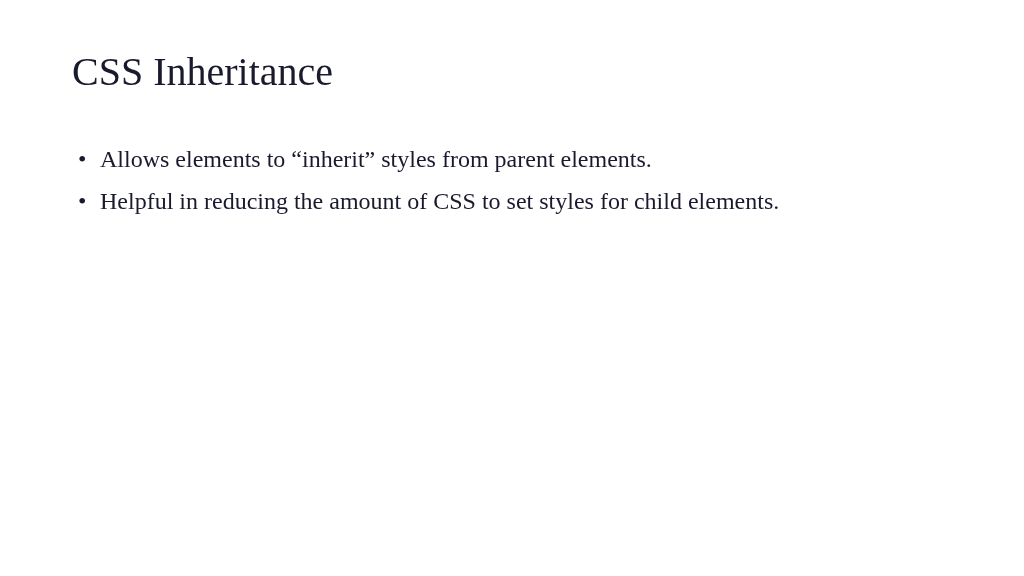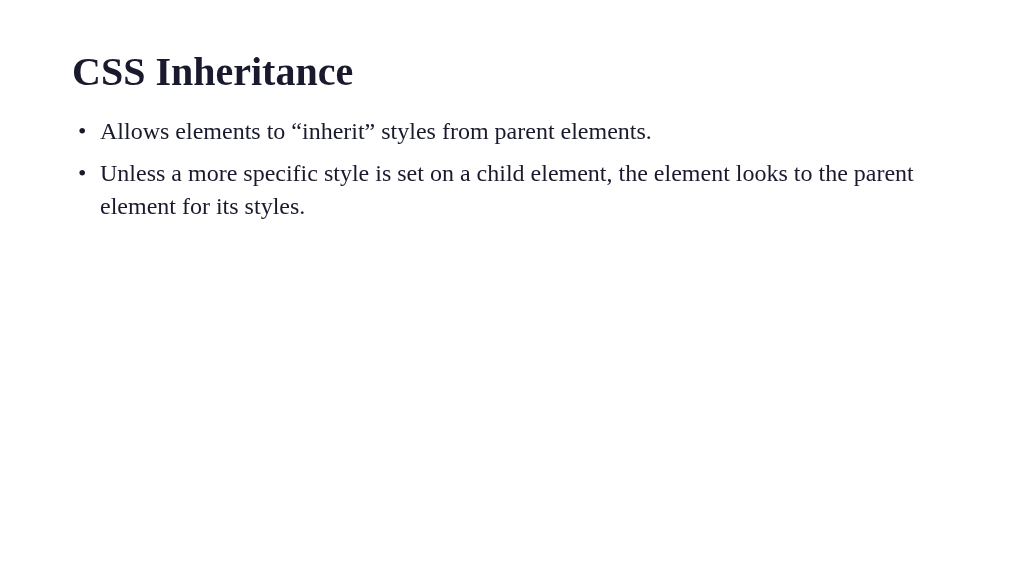--- a/index.html
+++ b/index.html
@@ -10,22 +10,22 @@
     body {
       width: 1024px;
       height: 576px;
       background: #ffffff;
       font-family: Georgia, 'Times New Roman', serif;
       color: #1a1a2e;
       padding: 48px 72px;
     }
     .slide-title {
       font-size: 40px;
-      font-weight: 700;
-      margin-bottom: 20px;
+      font-weight: 400;
+      margin-bottom: 48px;
       color: #1a1a2e;
     }
     .bullet-list {
       list-style: none;
       padding-left: 0;
     }
     .bullet-item {
       position: relative;
       padding-left: 28px;
       font-size: 24px;
@@ -42,14 +42,14 @@
       color: #1a1a2e;
     }
   </style>
 </head>
 <body>
 
 <h1 class="slide-title">CSS Inheritance</h1>
 
 <ul class="bullet-list">
   <li class="bullet-item">Allows elements to “inherit” styles from parent elements.</li>
-  <li class="bullet-item">Unless a more specific style is set on a child element, the element looks to the parent element for its styles.</li>
+  <li class="bullet-item">Helpful in reducing the amount of CSS to set styles for child elements.</li>
 </ul>
 
 </body></html>

